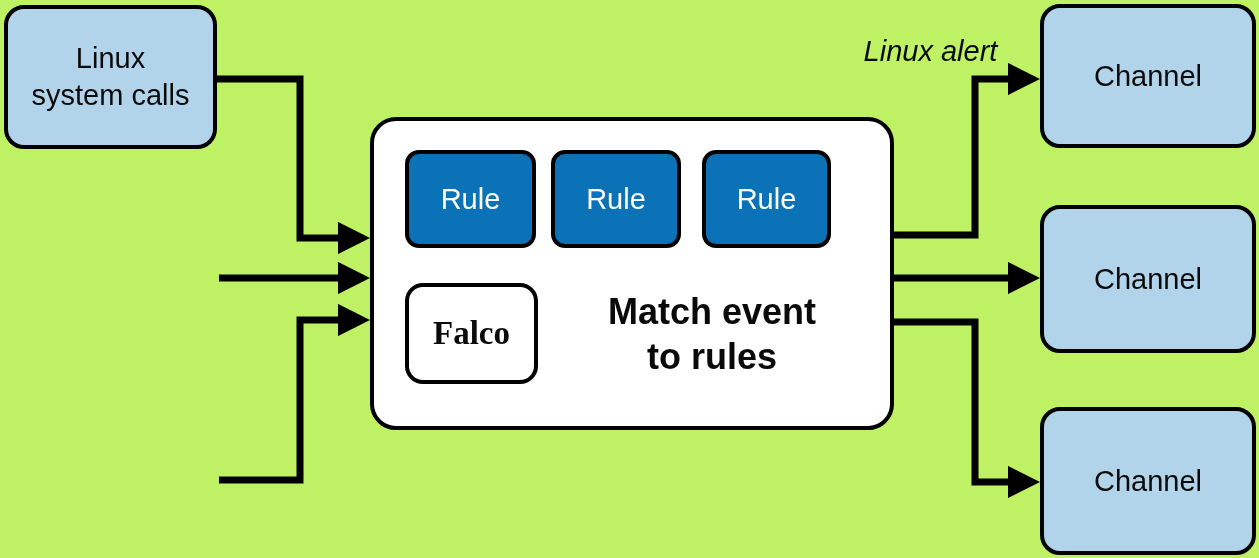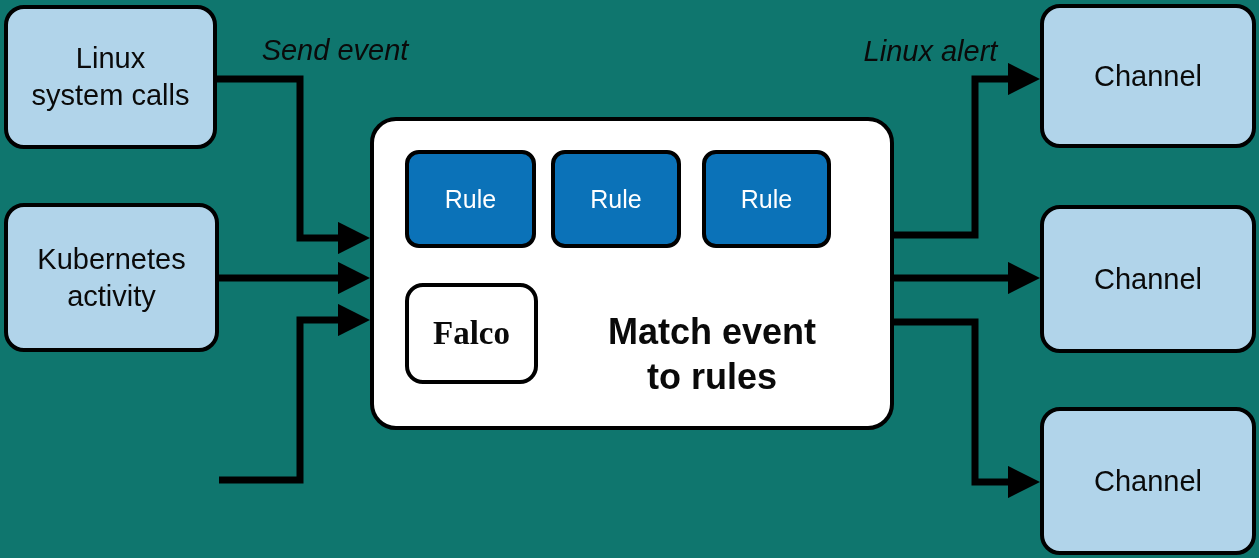--- a/index.html
+++ b/index.html
@@ -5,21 +5,21 @@
   :root{
     --source-fill:#b1d4ea;
     --rule-fill:#0b72b8;
     --outline:#000000;
     --rule-text:#ffffff;
   }
   html,body{margin:0;padding:0;background:#ffffff;}
   .stage{
     position:relative;
     width:1259px;height:558px;
-    background:#0f766e;
+    background:#bef264;
     font-family:"Liberation Sans", sans-serif;
     color:#0a0a0a;
     overflow:hidden;
   }
   .node{
     position:absolute;
     box-sizing:border-box;
     border:4px solid var(--outline);
     display:flex;align-items:center;justify-content:center;
     text-align:center;
@@ -40,21 +40,21 @@
     background:#ffffff;
     border-radius:18px;
     font-family:Liberation Serif, serif;
   }
   .box-label{
     font-size:29px;
     line-height:1.26;
     white-space:pre-line;
   }
   .rule-label{
-    font-size:25px;
+    font-size:29px;
     color:var(--rule-text);
   }
   .falco-label{
     font-size:33px;
     font-weight:bold;
   }
   .caption{
     position:absolute;
     font-size:36px;
     font-weight:bold;
@@ -76,39 +76,35 @@
 
   
   .src-0{left:4px;   top:5px;   width:213px; height:144px;}
   .src-1{left:4px;   top:203px; width:215px; height:149px;}
   .src-2{left:7px;   top:408px; width:212px; height:145px;}
   .engine{left:370px; top:117px; width:524px; height:313px;}
   .rule-0{left:31px;  top:29px;  width:131px; height:98px;}
   .rule-1{left:177px; top:29px;  width:130px; height:98px;}
   .rule-2{left:328px; top:29px;  width:129px; height:98px;}
   .falco{left:31px;  top:162px; width:133px; height:101px;}
-  .caption{left:218px; top:188px; width:240px;}
+  .caption{left:218px; top:168px; width:240px;}
   .ch-0{left:1040px; top:4px;   width:216px; height:144px;}
   .ch-1{left:1040px; top:205px; width:216px; height:148px;}
   .ch-2{left:1040px; top:407px; width:216px; height:148px;}
   .note-send{left:260px; top:34px; width:150px;}
   .note-record{left:848px; top:35px; width:165px;}
 </style>
 </head>
 <body>
 
 <div class="stage">
 
   <div class="node source src-0">
     <span class="box-label">Linux
 system calls</span>
-  </div>
-  <div class="node source src-1">
-    <span class="box-label">Kubernetes
-activity</span>
   </div>
 
   <div class="node engine">
     <div class="node rule rule-0">
       <span class="rule-label">Rule</span>
     </div>
     <div class="node rule rule-1">
       <span class="rule-label">Rule</span>
     </div>
     <div class="node rule rule-2">
@@ -124,21 +120,20 @@
   <div class="node channel ch-0">
     <span class="box-label">Channel</span>
   </div>
   <div class="node channel ch-1">
     <span class="box-label">Channel</span>
   </div>
   <div class="node channel ch-2">
     <span class="box-label">Channel</span>
   </div>
 
-  <div class="note note-send">Send event</div>
   <div class="note note-record">Linux alert</div>
 
   <svg class="wires" width="1259" height="558" viewBox="0 0 1259 558" xmlns="http://www.w3.org/2000/svg">
     <defs>
       <marker id="arrow" viewBox="0 0 10 10" refX="0" refY="5" markerWidth="4.6" markerHeight="4.6" markerUnits="strokeWidth" orient="auto">
         <path d="M0,0 L10,5 L0,10 Z" fill="#000000"></path>
       </marker>
     </defs>
     <g stroke="#000000" stroke-width="7" fill="none" stroke-linejoin="miter" stroke-linecap="butt">
       <path d="M 217 79  H 300 V 238 H 338" marker-end="url(#arrow)"></path>

